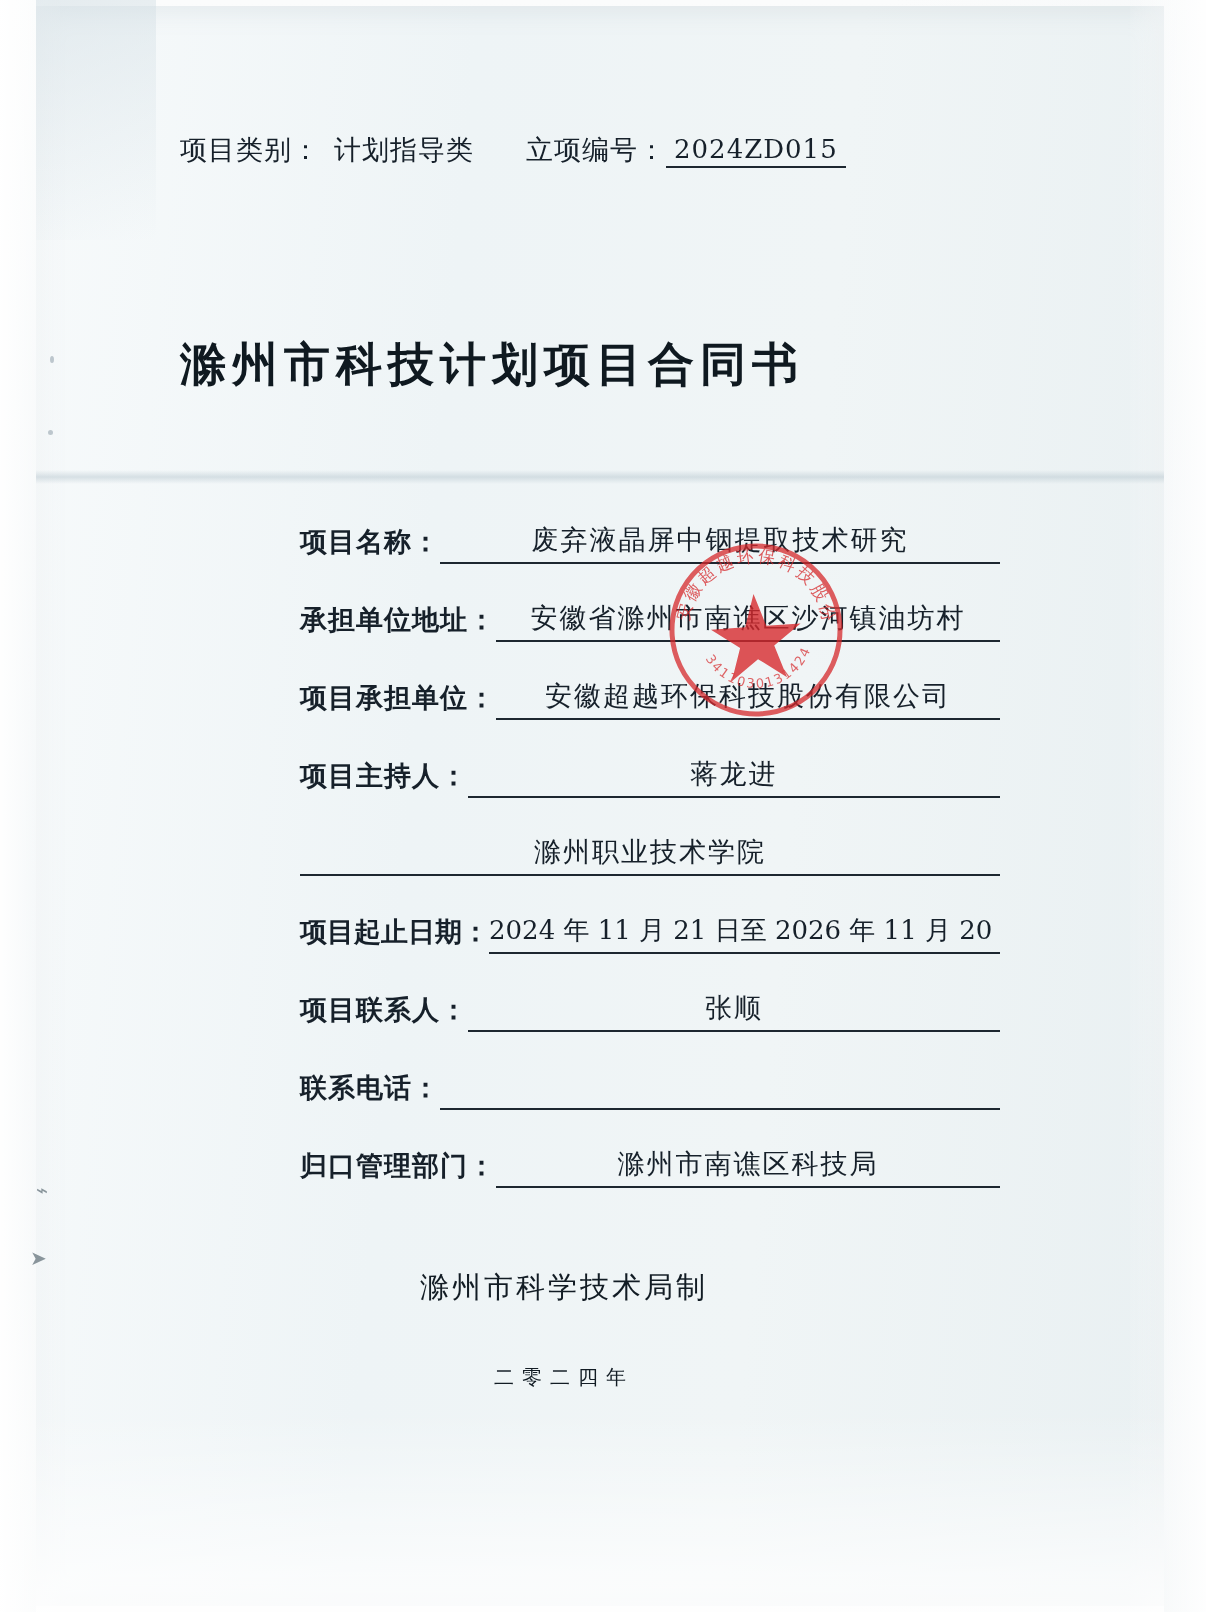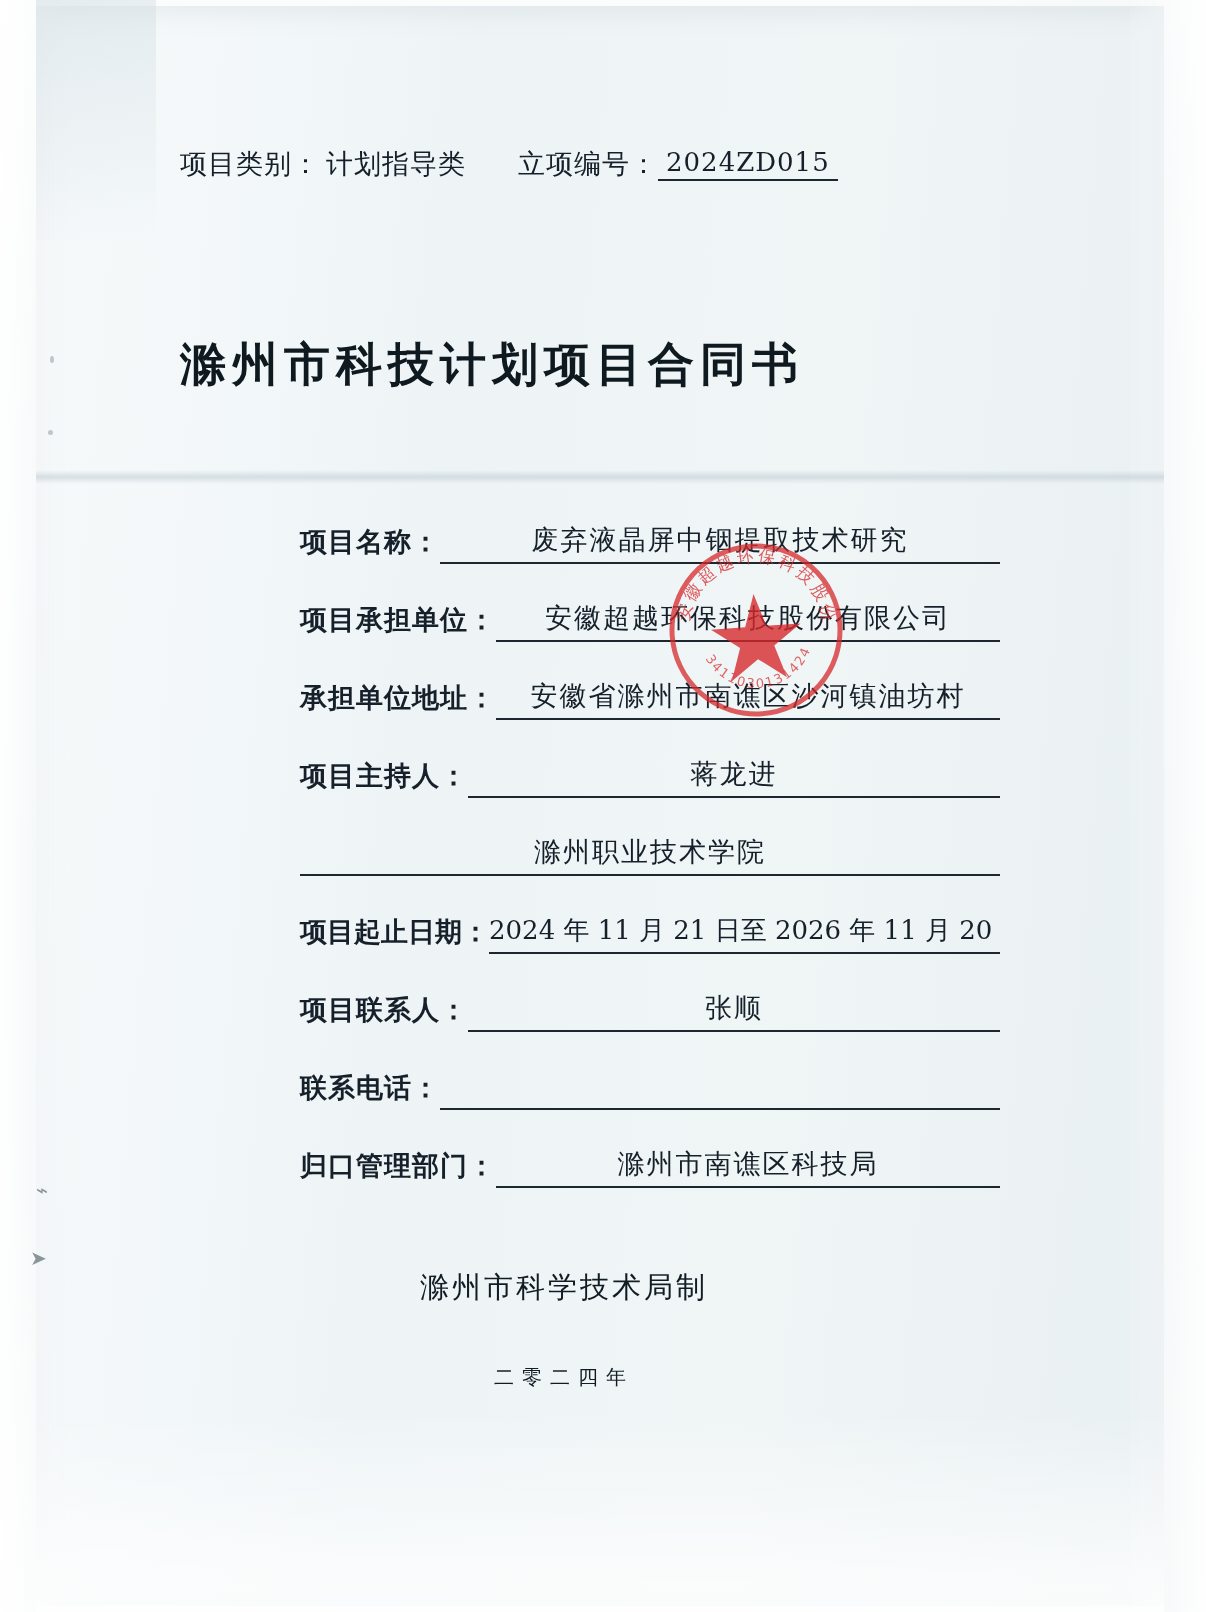--- a/index.html
+++ b/index.html
@@ -70,29 +70,29 @@
   .content {
     position: absolute;
     left: 0; top: 0;
     width: 1206px;
     height: 1612px;
   }
 
   .header-row {
     position: absolute;
     left: 180px;
-    top: 146px;
+    top: 132px;
     display: flex;
-    align-items: center;
+    align-items: flex-end;
     font-size: 27px;
     color: #16202a;
     letter-spacing: 1px;
   }
   .header-row .lbl { font-weight: 400; }
-  .header-row .val { margin-left: 6px; }
+  .header-row .val { margin-left: 14px; }
   .header-row .gap { display: inline-block; width: 52px; }
   .num-underline {
     border-bottom: 2px solid #1d2730;
     padding: 0 8px 2px 8px;
     font-family: "DejaVu Serif", "Liberation Serif", serif;
     font-size: 26px;
     letter-spacing: 1px;
   }
 
   .doc-title {
@@ -216,27 +216,27 @@
     <div class="doc-title">滁州市科技计划项目合同书</div>
 
     <div class="fields">
 
       <div class="field">
         <span class="label">项目名称：</span>
         <span class="value">废弃液晶屏中铟提取技术研究</span>
       </div>
 
       <div class="field">
+        <span class="label">承担单位地址：</span>
+        <span class="value">安徽省滁州市南谯区沙河镇油坊村</span>
+      </div>
+
+      <div class="field">
         <span class="label">项目承担单位：</span>
         <span class="value">安徽超越环保科技股份有限公司</span>
-      </div>
-
-      <div class="field">
-        <span class="label">承担单位地址：</span>
-        <span class="value">安徽省滁州市南谯区沙河镇油坊村</span>
       </div>
 
       <div class="field">
         <span class="label">项目主持人：</span>
         <span class="value">蒋龙进</span>
       </div>
 
       <div class="field">
         <span class="value">滁州职业技术学院</span>
       </div>

